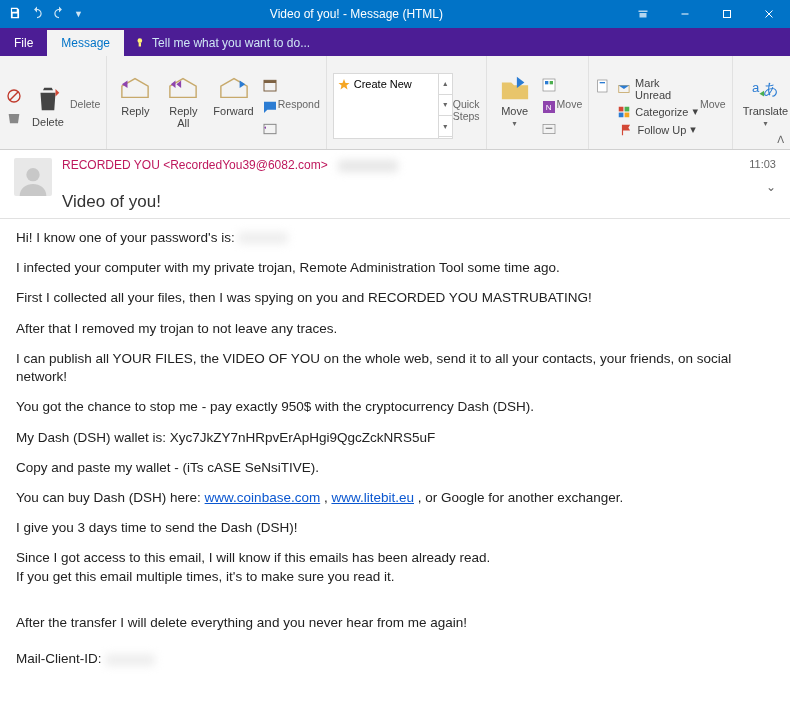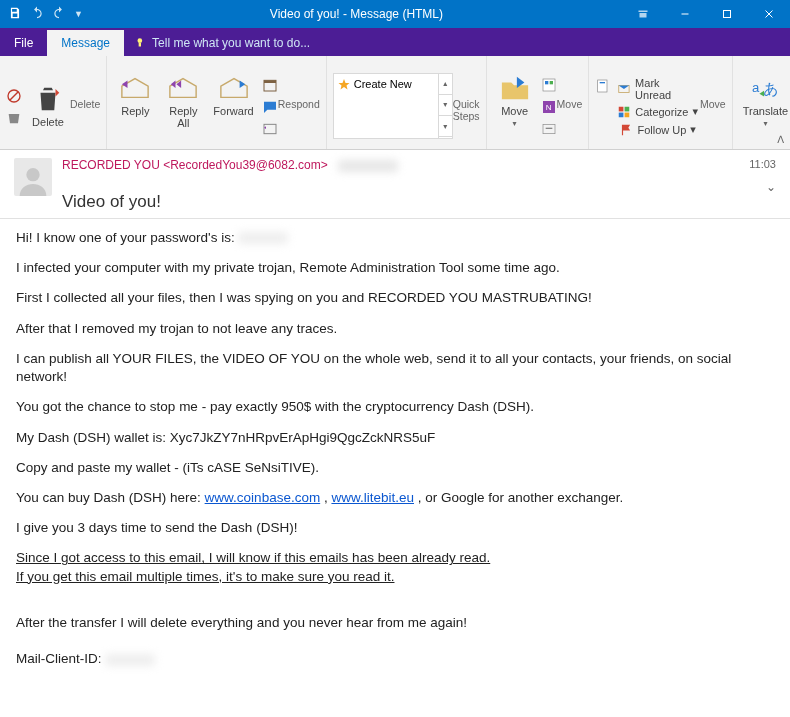--- a/index.html
+++ b/index.html
@@ -323,16 +323,16 @@
   <p><span>Hi! I know one of your password's is: </span><span class="blur"></span></p>
   <p>I infected your computer with my private trojan, Remote Administration Tool some time ago.</p>
   <p>First I collected all your files, then I was spying on you and RECORDED YOU MASTRUBATING!</p>
   <p>After that I removed my trojan to not leave any traces.</p>
   <p>I can publish all YOUR FILES, the VIDEO OF YOU on the whole web, send it to all your contacts, your friends, on social network!</p>
   <p>You got the chance to stop me - pay exactly 950$ with the cryptocurrency Dash (DSH).</p>
   <p>My Dash (DSH) wallet is: Xyc7JkZY7nHRpvErApHgi9QgcZckNRS5uF</p>
   <p>Copy and paste my wallet - (iTs cASE SeNsiTIVE).</p>
   <p><span>You can buy Dash (DSH) here: </span><a href="#">www.coinbase.com</a><span> , </span><a href="#">www.litebit.eu</a><span> , or Google for another exchanger.</span></p>
   <p>I give you 3 days time to send the Dash (DSH)!</p>
-  <p style="margin-bottom:2px;text-decoration:underline;"><span>Since I got access to this email, I will know if this emails has been already read.</span><br><span>If you get this email multiple times, it's to make sure you read it.</span></p>
+  <p style="margin-bottom:2px;"><span>Since I got access to this email, I will know if this emails has been already read.</span><br><span>If you get this email multiple times, it's to make sure you read it.</span></p>
   <p style="margin-top:28px;">After the transfer I will delete everything and you never hear from me again!</p>
   <p style="margin-top:18px;"><span>Mail-Client-ID: </span><span class="blur"></span></p>
 </div>
 
 </body></html>

